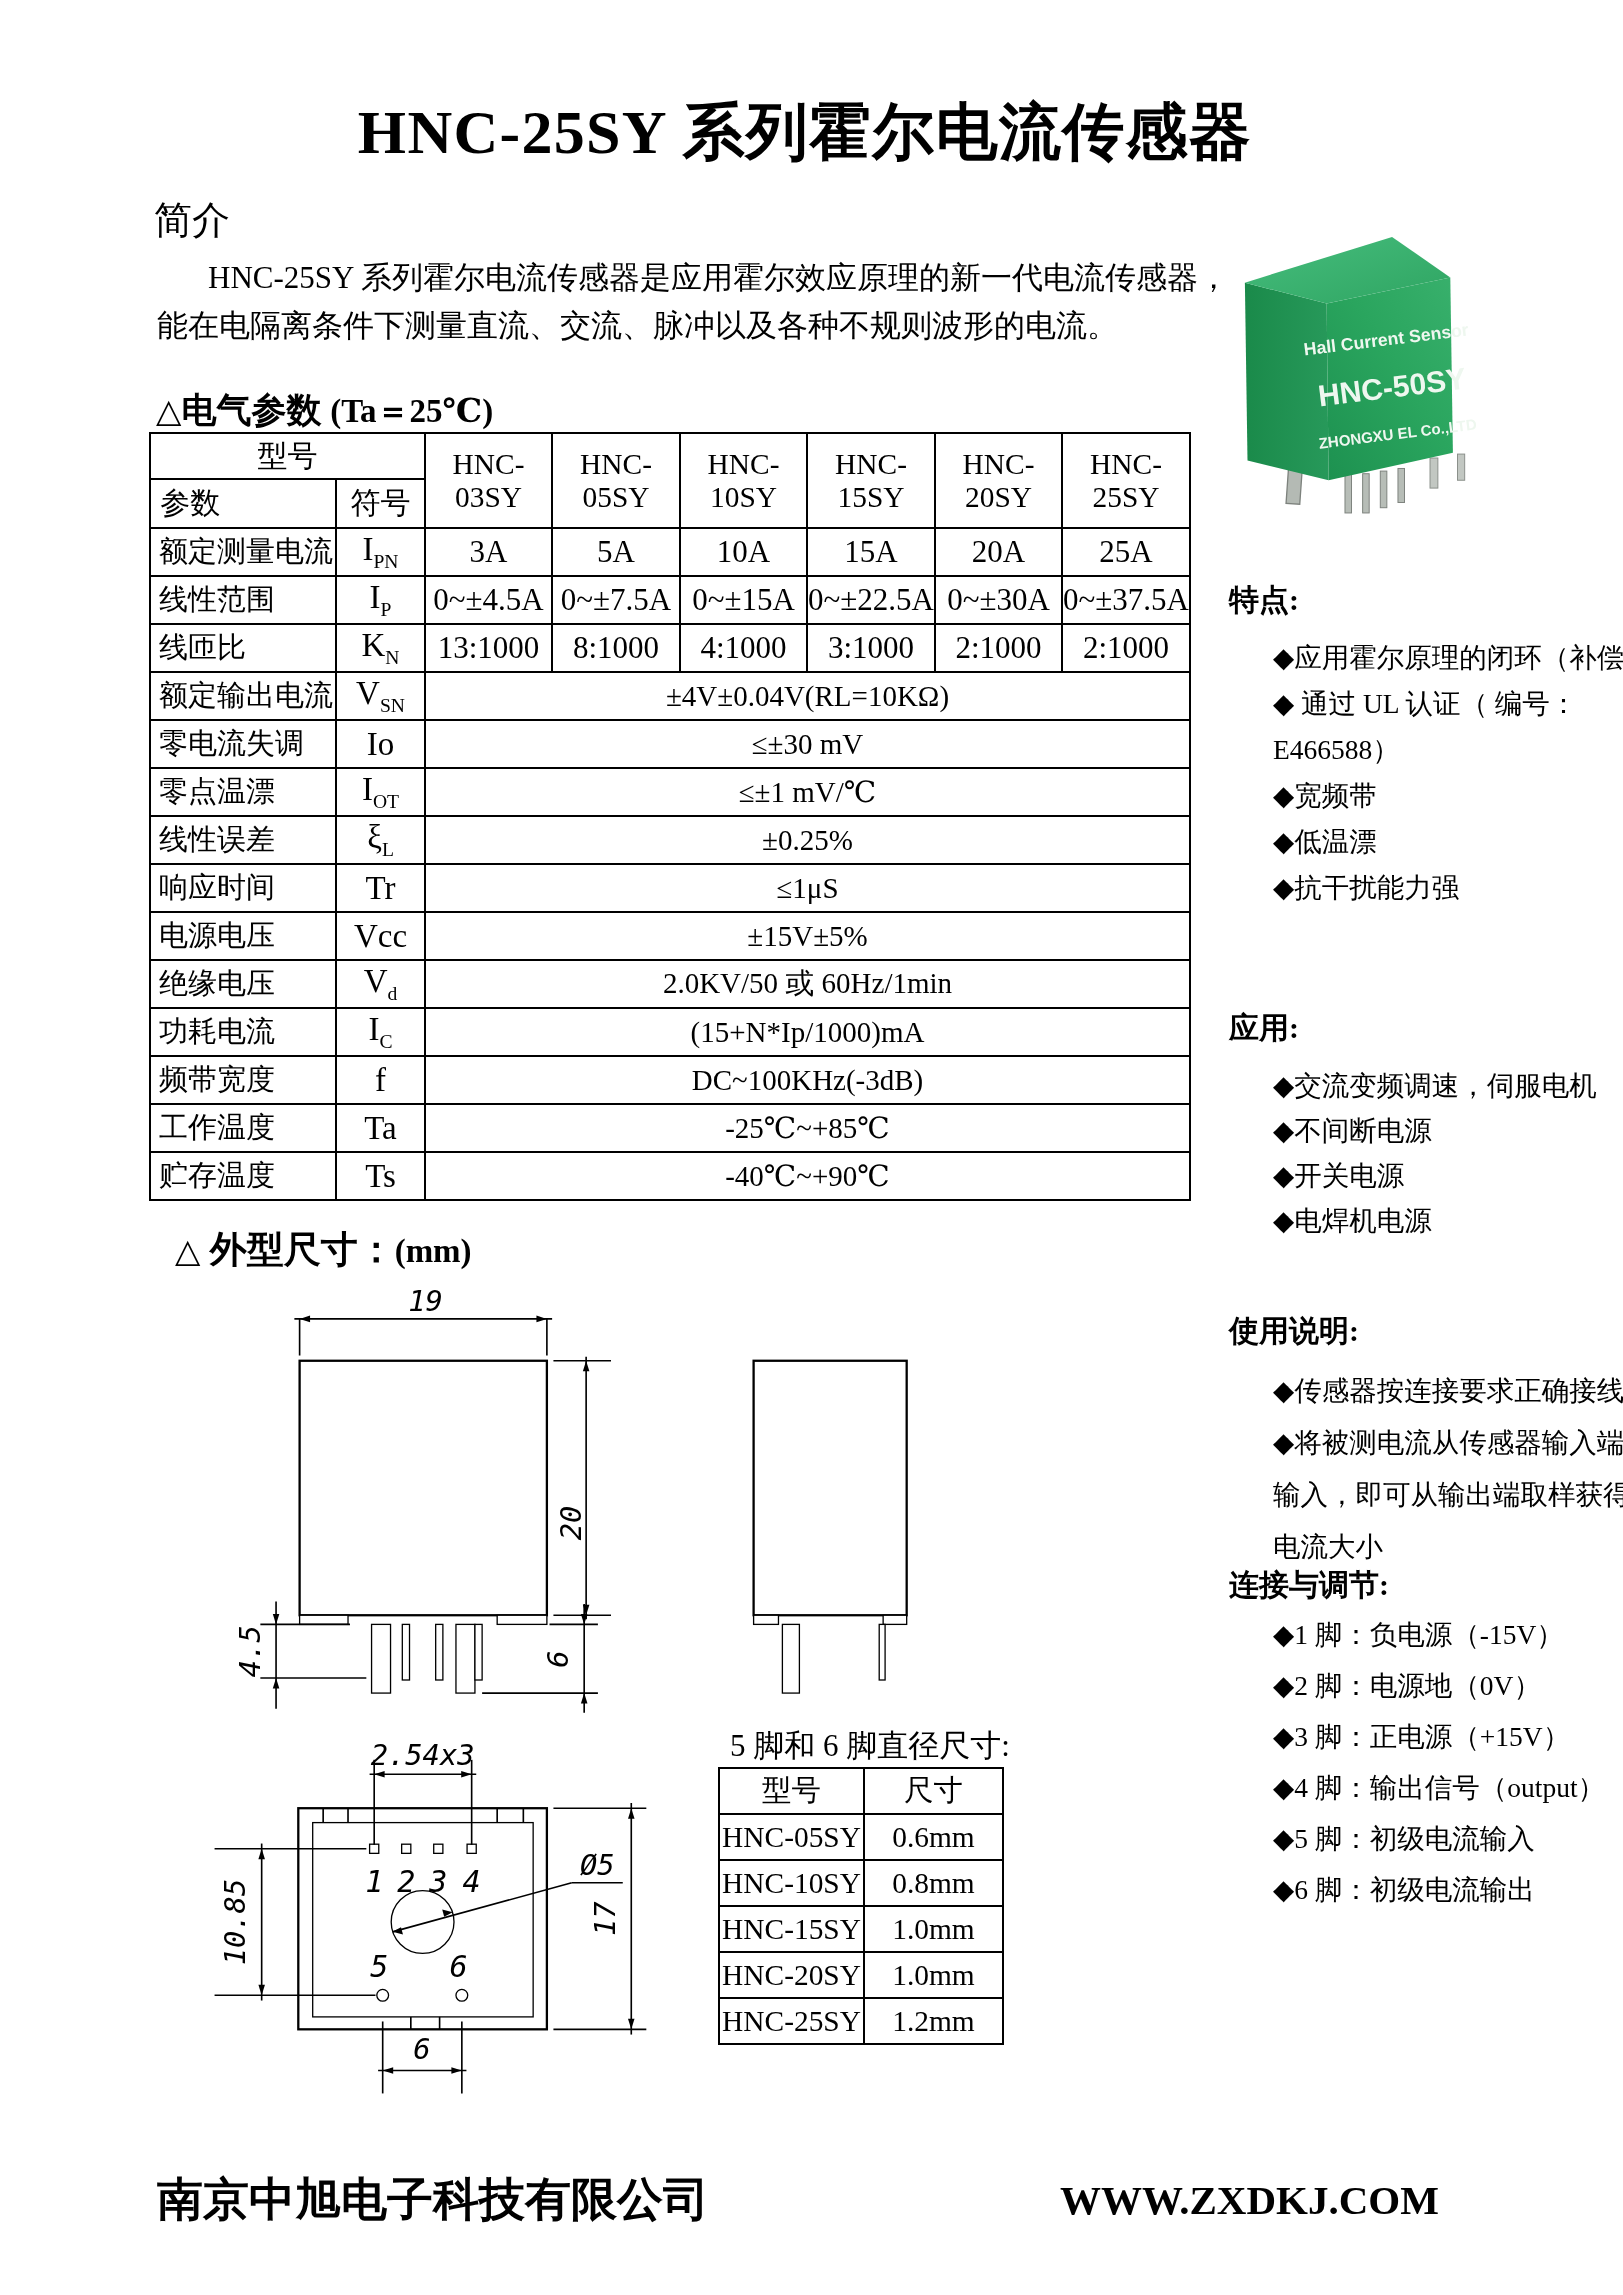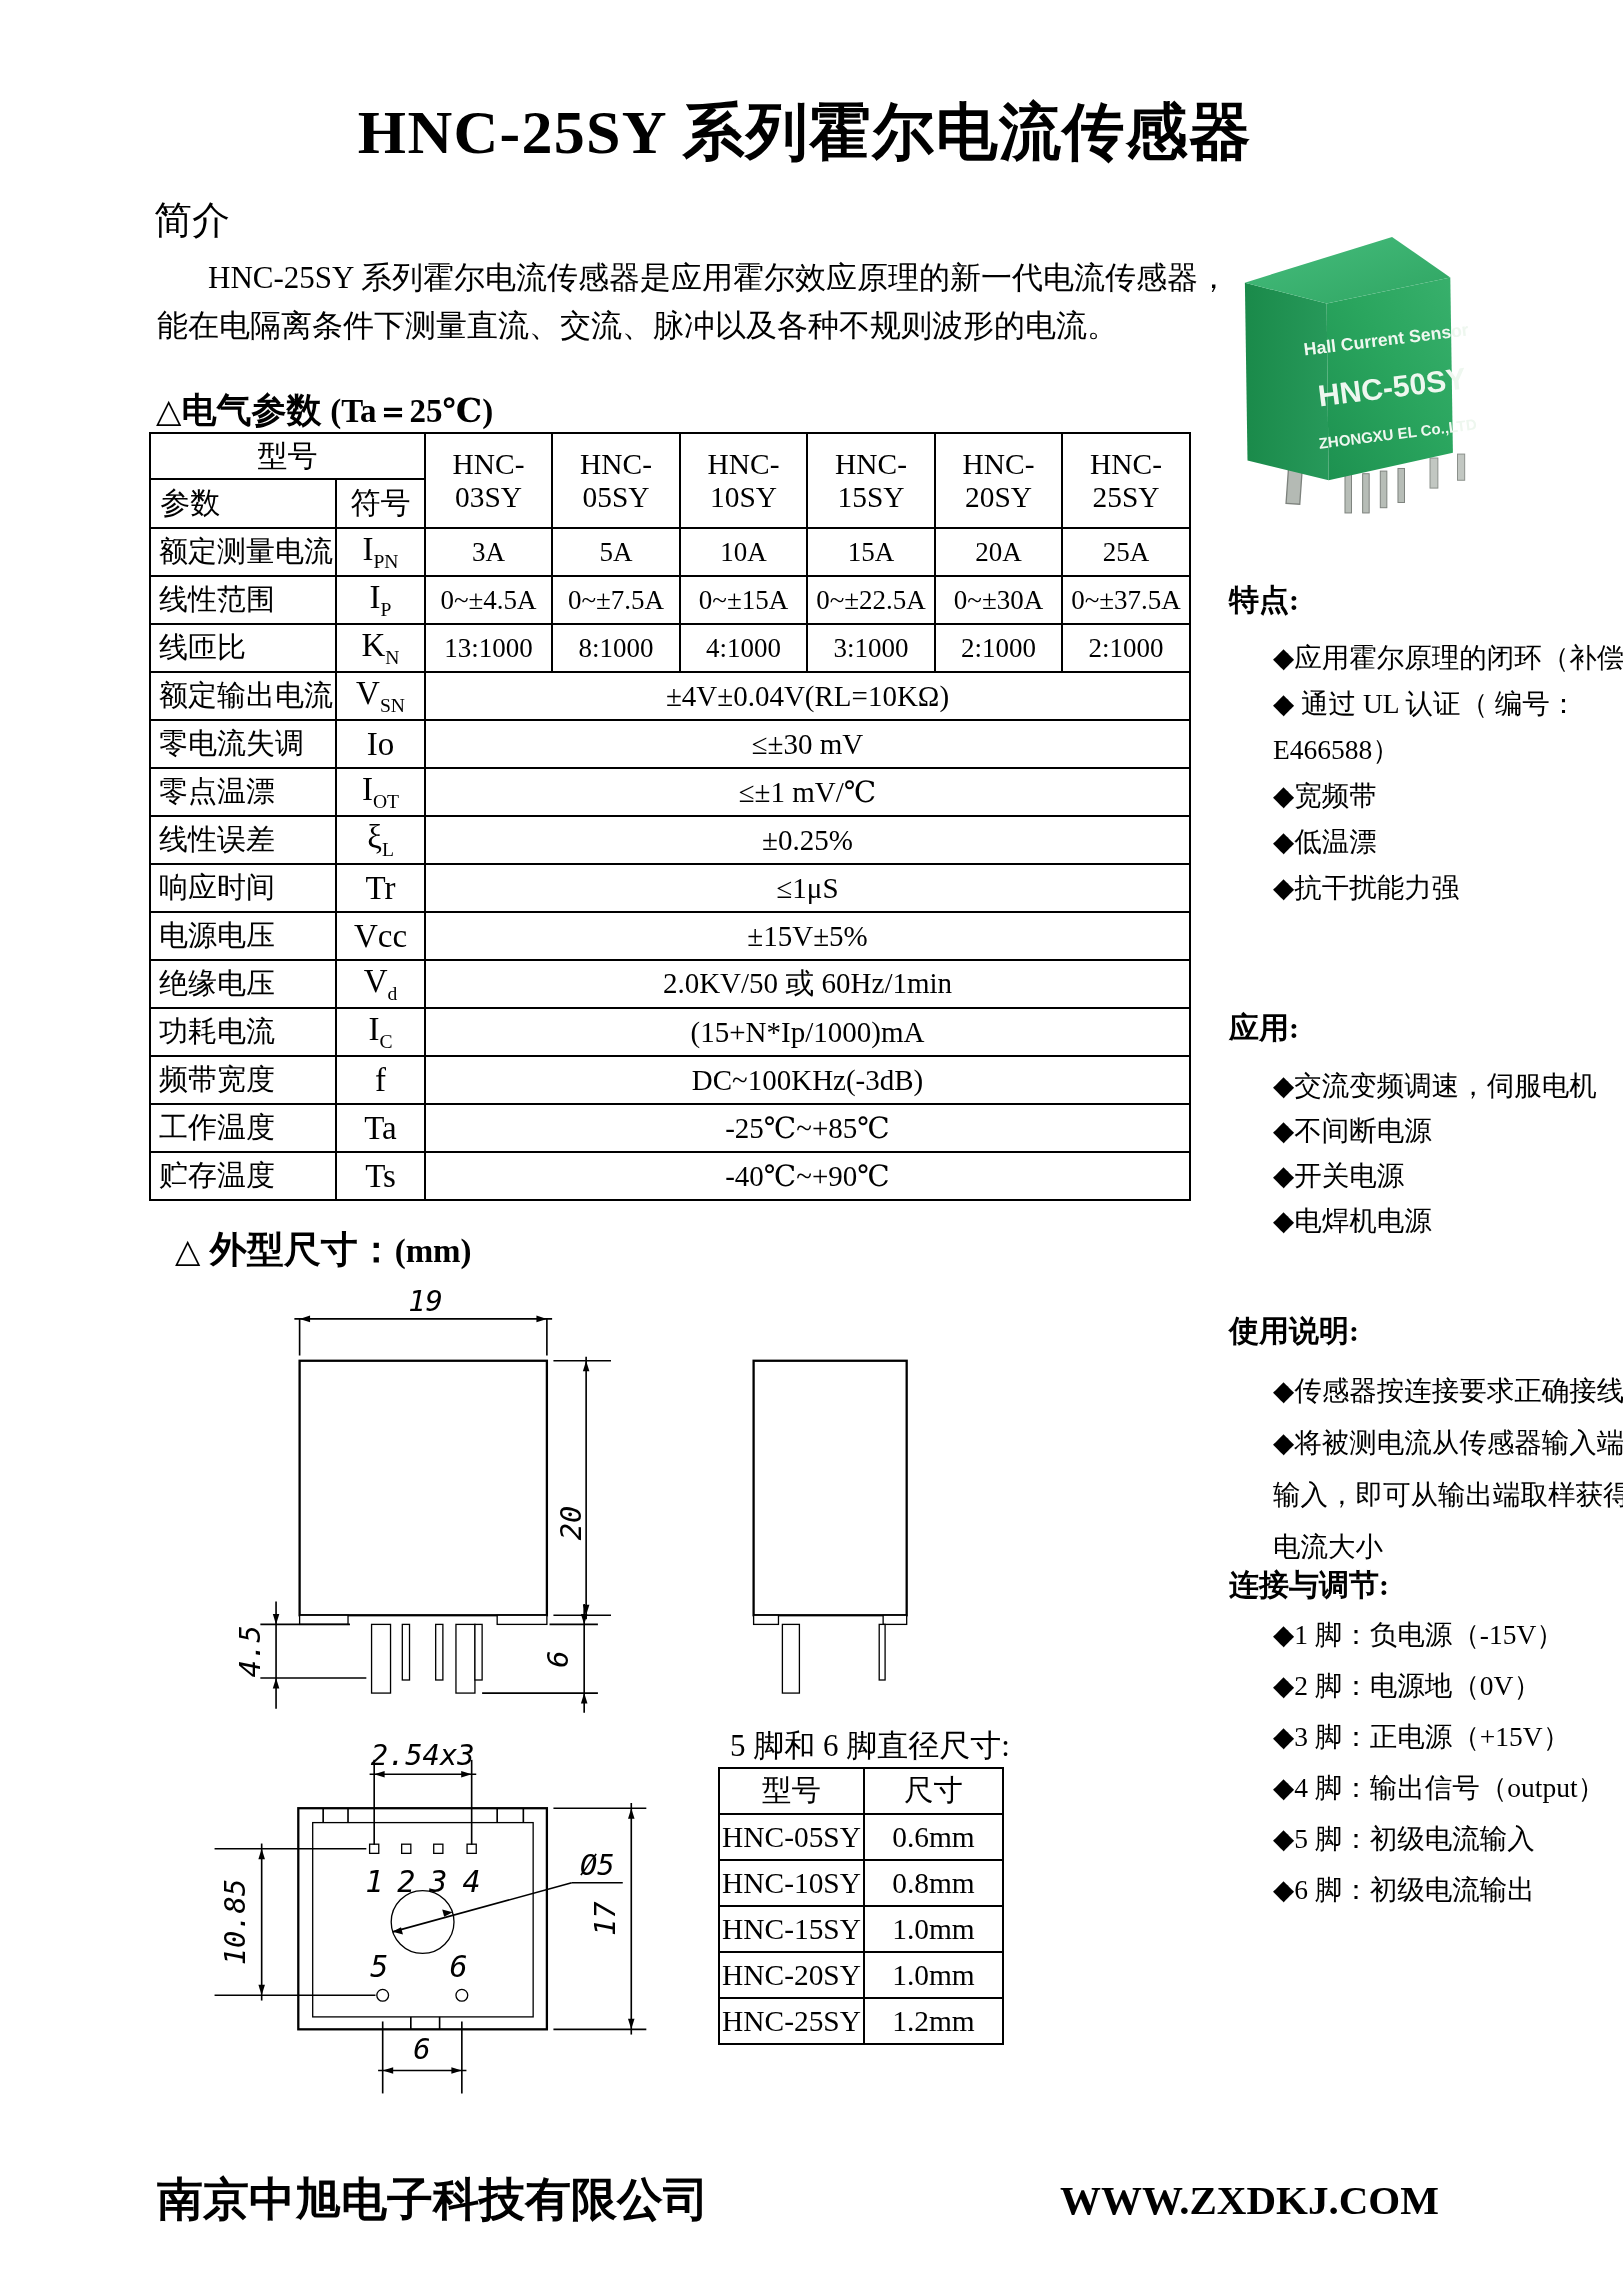--- a/index.html
+++ b/index.html
@@ -27,21 +27,21 @@
   #param-table thead tr:nth-child(1) th{height:44px;}
   #param-table thead tr:nth-child(2) th{height:47px;}
   #param-table tbody td{height:46px;}
   .corner-top{font-size:30px;font-weight:normal;}
   .corner-param,.corner-sym{font-size:30px;font-weight:normal;text-align:left;}
   .corner-param{padding-left:9.2px !important;text-align:left !important;}
   .model-th{font-size:29.4px;font-weight:normal;}
   .p-name{text-align:left !important;padding-left:7.9px !important;font-size:29px;white-space:nowrap;}
   .p-sym{font-size:33px;}
   .p-sym sub{font-size:19.6px;}
-  .p-val{font-size:27px;white-space:nowrap;}
+  .p-val{font-size:31px;white-space:nowrap;}
   .p-merged{font-size:29px;}
   
   .side-title{left:1229px;font-size:30px;font-weight:bold;white-space:nowrap;}
   .side-list{left:1273px;width:393px;margin-top:13px;}
   .side-list div{font-size:27.5px;white-space:nowrap;}
   #features-lines div{height:46px;}
   #apps-lines div{height:45px;}
   #usage-lines div{height:52px;}
   #conn-lines div{height:51px;}
   

